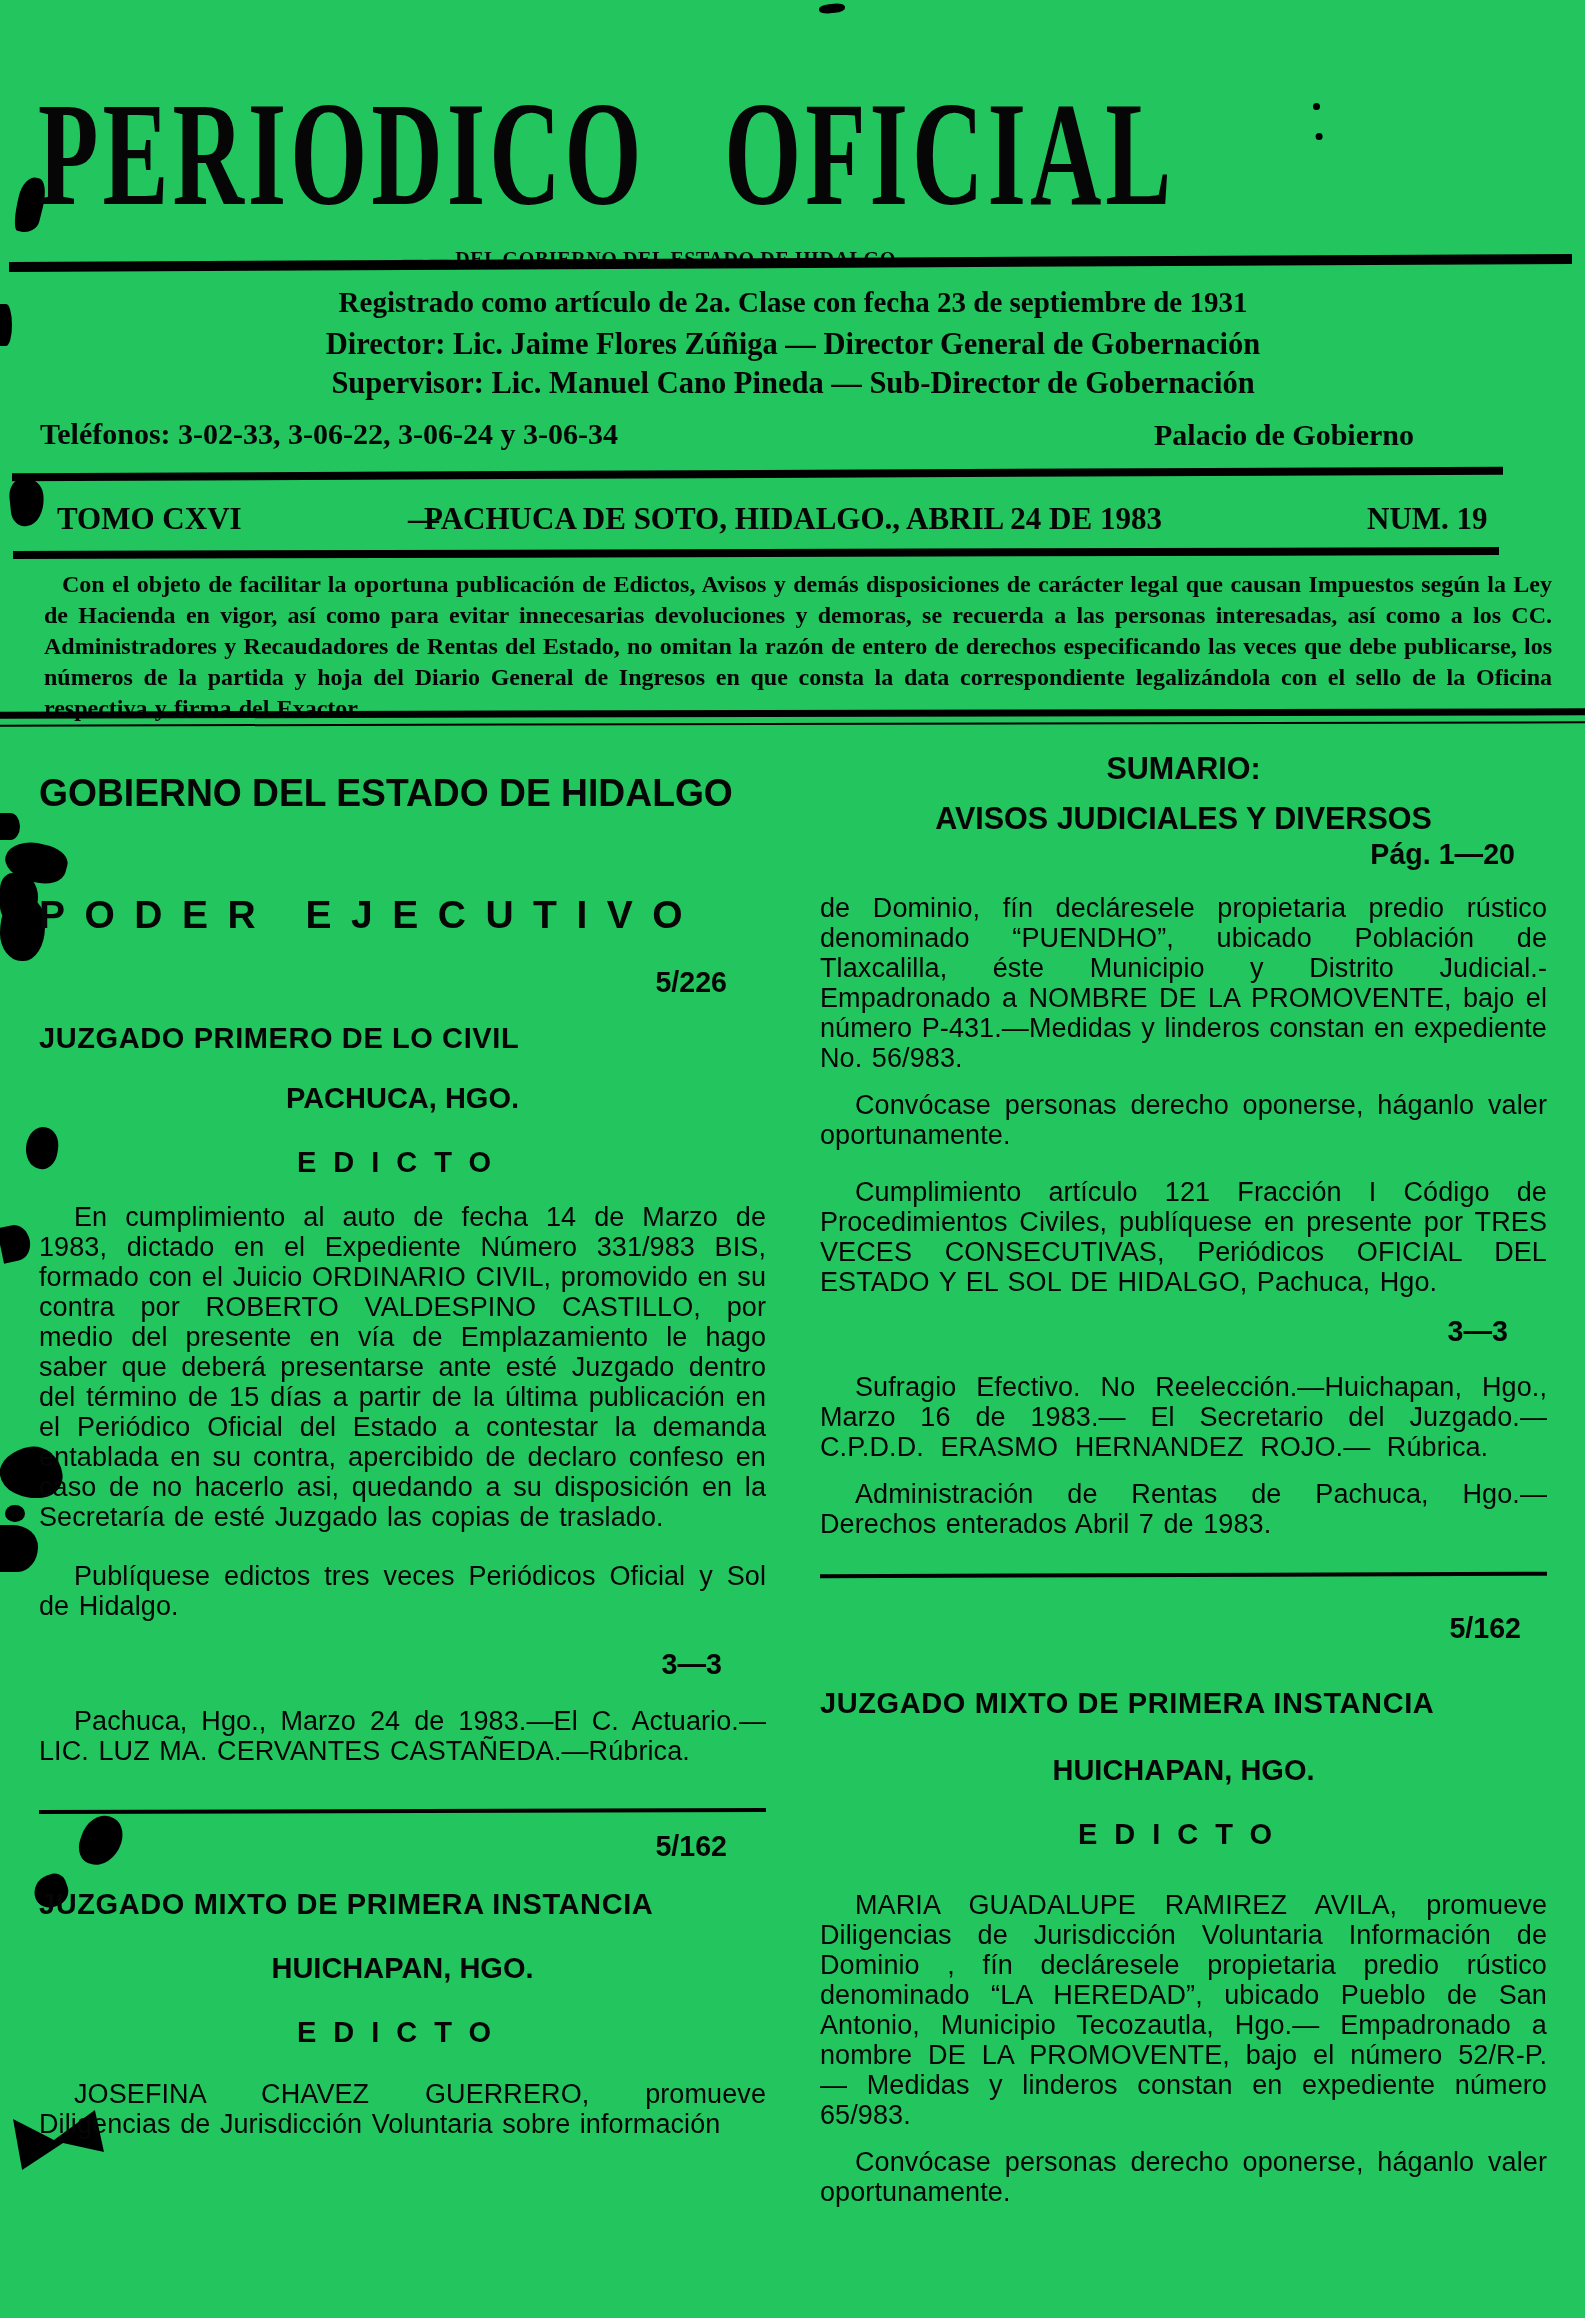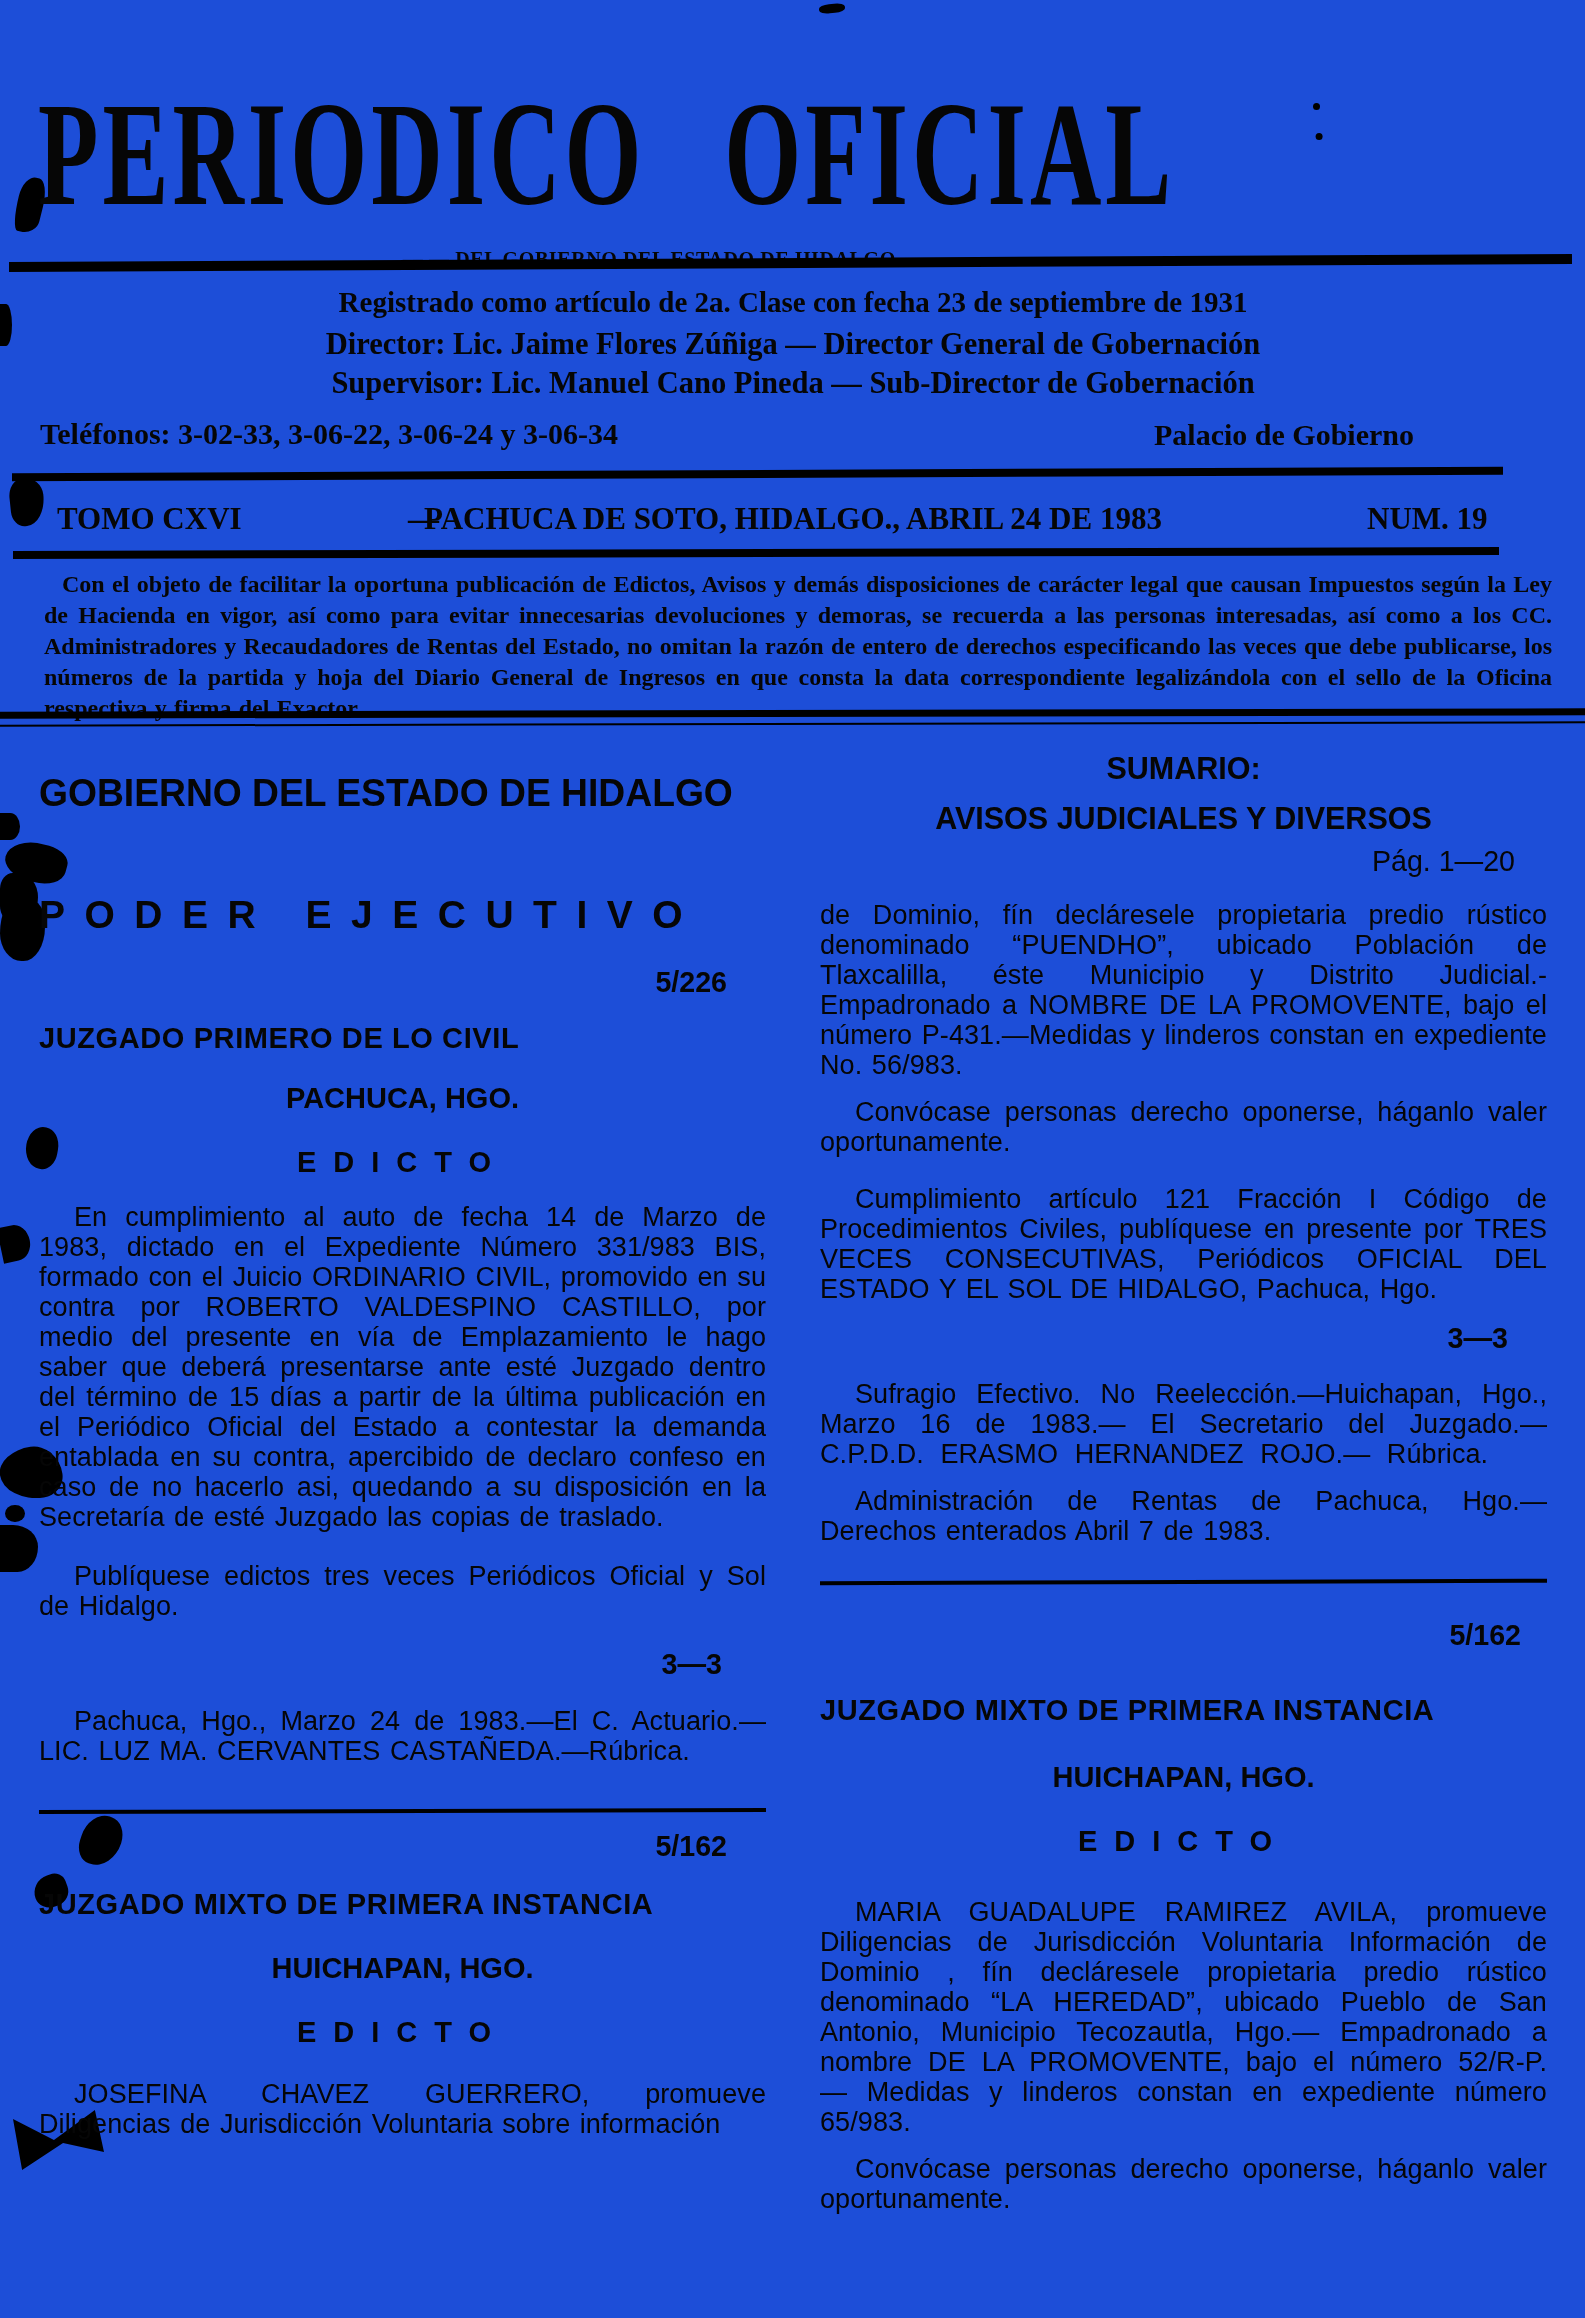--- a/index.html
+++ b/index.html
@@ -1,18 +1,18 @@
 <!DOCTYPE html>
 <html style="font-size:10.4px"><head>
 <meta charset="utf-8">
 <style>
   html,body { margin:0; padding:0; background:#e8e8e8; }
   .page {
     position:relative; width:1586px; height:2319px;
-    background:#1d4ed8; color:#060606; overflow:hidden;
+    background:#22c55e; color:#060606; overflow:hidden;
     font-family:"Liberation Sans", sans-serif;
     -webkit-font-smoothing:antialiased;
   }
   
   .masthead-title{
     position:absolute; left:38px; top:70px;
     font-family:"Liberation Serif", serif; font-weight:bold;
     font-size:97px; letter-spacing:3.9px; word-spacing:49px;
     white-space:nowrap; transform:scale(1.02,1.52); transform-origin:top left;
   }
@@ -77,21 +77,21 @@
   .lc-times{ margin-top:27px; padding-right:44px; }
   .rc-times{ margin-top:18px; padding-right:39px; }
   .lc-sig{ margin-top:25px; }
   .hr-col{ border-top:4.5px solid #000; }
   .lc-hr{ margin-top:43px; transform:rotate(-0.15deg); }
   .rc-hr{ margin-top:34px; transform:rotate(-0.2deg); }
   .lc-court2{ margin-top:25px; } .lc-city2{ margin-top:31px; } .lc-edicto2{ margin-top:31px; }
   .lc-p3{ margin-top:30px; }
   .rc-sumario{ margin-top:3.9px; text-align:center; font-weight:bold; font-size:30.5px; }
   .rc-avisos{ margin-top:15.6px; text-align:center; font-weight:bold; font-size:30.5px; }
-  .rc-pag{ margin-top:9px; text-align:right; padding-right:32px; font-weight:normal; font-size:28.6px; }
+  .rc-pag{ margin-top:2px; text-align:right; padding-right:32px; font-weight:bold; font-size:28.6px; }
   .rc-p1{ margin-top:22px; } .rc-p2{ margin-top:17px; } .rc-p3{ margin-top:27px; }
   .rc-p4{ margin-top:23.4px; } .rc-p5{ margin-top:17px; }
   .rc-court{ margin-top:42px; } .rc-city{ margin-top:34px; } .rc-edicto{ margin-top:31px; }
   .rc-p6{ margin-top:39px; } .rc-p7{ margin-top:17px; }
   
   .blob{ position:absolute; background:#000; }
   .b-comma{ left:17px; top:177px; width:26px; height:56px;
     border-radius:55% 45% 70% 30% / 45% 55% 30% 70%; transform:rotate(14deg); }
   .b-edge{ left:0; top:304px; width:11.7px; height:42px; border-radius:0 60% 60% 0; }
   .b-tomo{ left:10.4px; top:478px; width:34px; height:48px;

